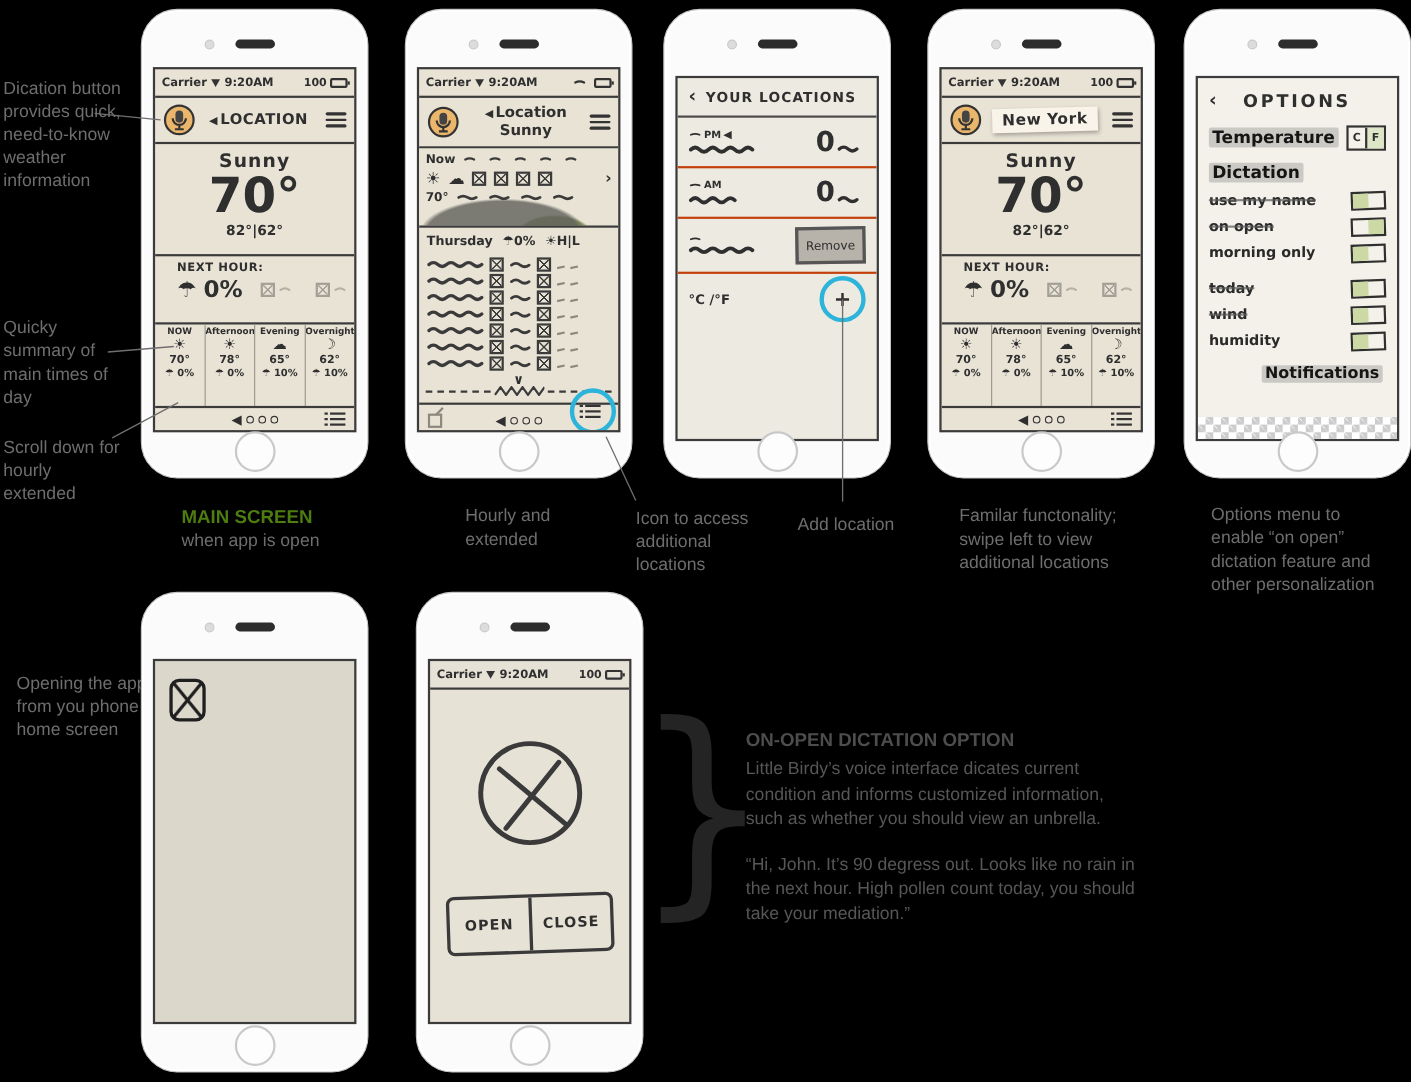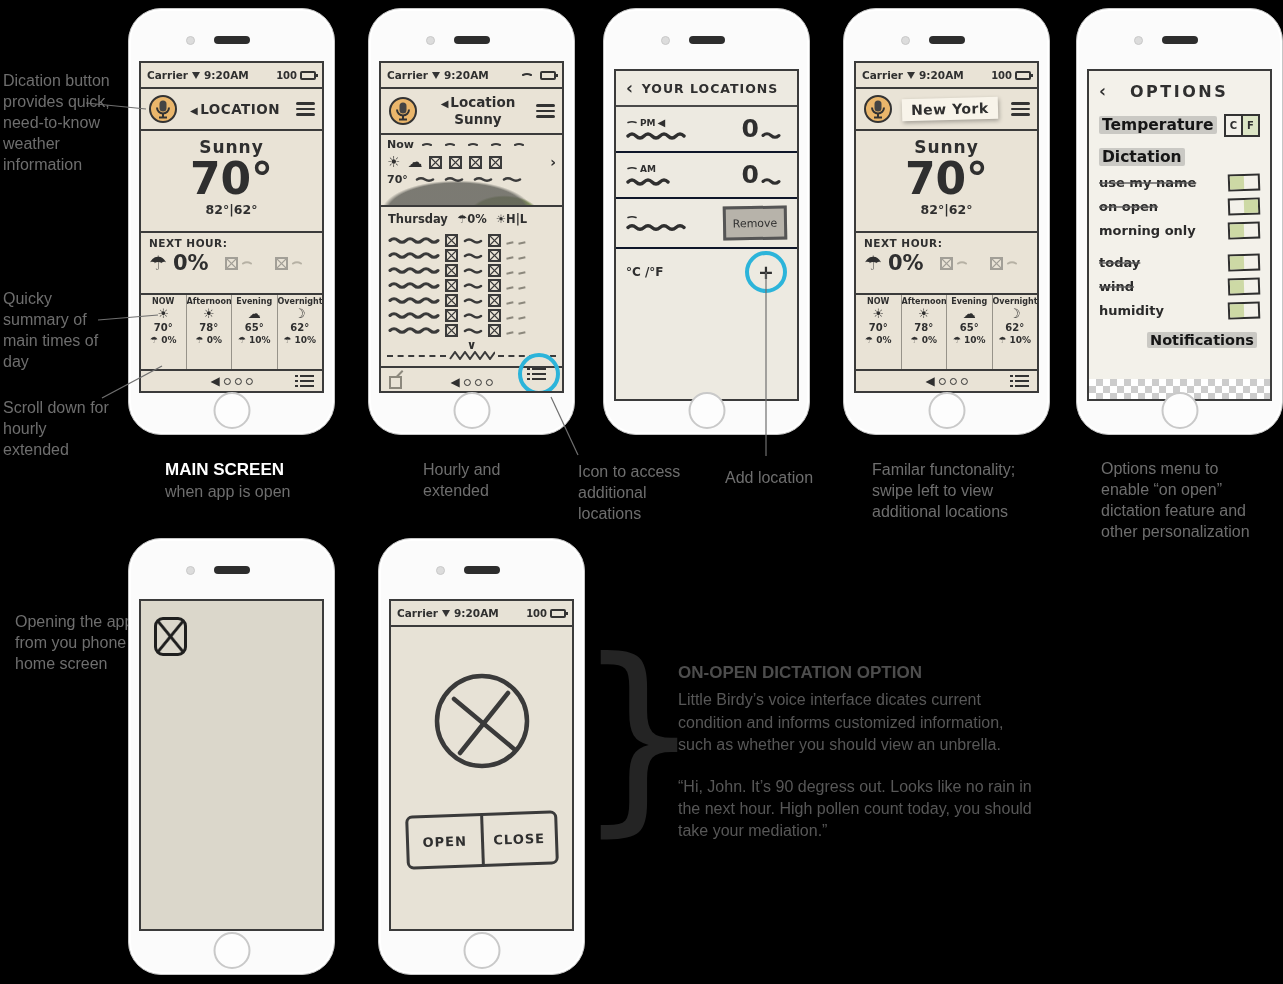--- a/index.html
+++ b/index.html
@@ -1,20 +1,20 @@
 <!DOCTYPE html>
 <html><head>
 <meta charset="utf-8">
 <style>
   html,body{margin:0;padding:0;background:#000;}
   #canvas{position:relative;width:1283px;height:984px;background:#000;overflow:hidden;
           font-family:"Liberation Sans",sans-serif;}
   
   .note{position:absolute;color:#6e6e6e;font-size:16px;line-height:1.32;}
-  .cap-title{display:block;font-weight:bold;color:#ffffff;font-size:17px;}
+  .cap-title{display:block;font-weight:bold;color:#4d7c0f;font-size:17px;}
   .dict-block{position:absolute;left:678px;top:661px;width:360px;color:#575757;font-size:16px;line-height:1.38;}
   .dict-title{font-weight:bold;color:#4d4d4d;font-size:17px;margin-bottom:5px;}
   .dict-quote{margin-top:20px;}
   .brace{position:absolute;left:576px;top:601px;width:100px;height:262px;color:#242424;
          font-family:"DejaVu Sans",sans-serif;font-size:198px;line-height:258px;
          transform:scaleY(1.04);transform-origin:top;}
   
   .wm{position:absolute;left:1152px;top:933px;width:130px;height:50px;border:2px solid #ededed;
       box-sizing:border-box;display:flex;flex-direction:column;align-items:center;justify-content:center;background:#000;}
   .wm1{font-size:17px;font-weight:bold;color:#fff;letter-spacing:3px;text-shadow:1px 1px 0 #2a2a2a;}
@@ -46,21 +46,21 @@
   .loc{flex:1;text-align:center;font-weight:bold;font-size:13.5px;letter-spacing:.5px;}
   .spkr{font-style:normal;font-size:10px;margin-right:2px;}
   .tape{background:#f8f4ea;box-shadow:1px 2px 4px rgba(0,0,0,.3);padding:3px 9px;
         transform:rotate(-1.5deg);display:inline-block;font-size:14px;}
   .burger{display:flex;flex-direction:column;gap:3px;margin-left:4px;cursor:pointer;}
   .burger i{width:19px;height:2.5px;background:#333;border-radius:2px;}
   .hero{height:100px;flex:none;text-align:center;}
   .cond{font-size:17px;font-weight:bold;margin-top:6px;letter-spacing:1px;}
   .temp{font-size:44px;font-weight:bold;line-height:1.02;}
   .hilo{font-size:12.5px;font-weight:bold;}
-  .nexthour{height:62px;flex:none;border-top:2px solid #3b3b3b;padding:4px 8px;box-sizing:border-box;}
+  .nexthour{height:62px;flex:none;border-top:2px solid #3b3b3b;padding:4px 20px;box-sizing:border-box;}
   .nhlabel{font-size:10.5px;font-weight:bold;letter-spacing:.5px;}
   .nhrow{display:flex;align-items:center;gap:6px;margin-top:2px;}
   .um{font-size:20px;}
   .nhpct{font-size:21px;font-weight:bold;}
   .faintgrp{display:flex;align-items:center;gap:3px;opacity:.4;margin-left:10px;}
   .xbox{width:13px;height:13px;flex:none;border:2px solid #3b3b3b;box-sizing:border-box;
     background:linear-gradient(to top right,transparent 43%,#3b3b3b 47%,#3b3b3b 53%,transparent 57%),
                linear-gradient(to bottom right,transparent 43%,#3b3b3b 47%,#3b3b3b 53%,transparent 57%);}
   .ftable{height:74px;flex:none;border-top:2px solid #3b3b3b;display:flex;}
   .fcol{flex:1;border-right:1px solid #97938a;text-align:center;padding-top:2px;overflow:hidden;}
@@ -98,21 +98,21 @@
   .editic::after{content:"";position:absolute;right:-4px;top:-5px;width:9px;height:2px;background:#8c887d;transform:rotate(-45deg);}
   .cyanring{position:absolute;right:2px;bottom:1px;width:42px;height:42px;border:4px solid #2cb4da;
             border-radius:50%;display:flex;align-items:center;justify-content:center;box-sizing:border-box;}
   .cyanring .li{margin:0;}
   
   .screen3{background:#edeae1;}
   .lhead{height:36px;flex:none;border-bottom:2px solid #4a4a4a;display:flex;align-items:center;
          padding:0 10px;font-weight:bold;box-sizing:border-box;}
   .lback{font-size:17px;cursor:pointer;}
   .ltitle{flex:1;text-align:center;font-size:12.5px;letter-spacing:1px;}
-  .lrow{height:46px;flex:none;border-bottom:2px solid #0f172a;display:flex;align-items:center;padding:0 10px;box-sizing:border-box;}
+  .lrow{height:46px;flex:none;border-bottom:2px solid #c2410c;display:flex;align-items:center;padding:0 10px;box-sizing:border-box;}
   .lleft{display:flex;flex-direction:column;gap:3px;}
   .lsmall{display:flex;align-items:center;gap:2px;font-size:9px;font-weight:bold;}
   .lzero{margin-left:auto;display:flex;align-items:flex-end;gap:2px;font-size:25px;font-weight:bold;line-height:.9;}
   .rembtn{margin-left:auto;width:64px;height:34px;background:#b7b3aa;border:3px solid #555;display:flex;
           align-items:center;justify-content:center;font-size:11px;transform:rotate(-1deg);box-sizing:border-box;cursor:pointer;}
   .urow{height:46px;flex:none;display:flex;align-items:center;padding:0 10px;box-sizing:border-box;}
   .units{font-size:12px;font-weight:bold;cursor:pointer;}
   .addring{margin-left:auto;width:42px;height:42px;border:4px solid #2cb4da;border-radius:50%;display:flex;
            align-items:center;justify-content:center;font-size:19px;font-weight:bold;box-sizing:border-box;cursor:pointer;}
   

